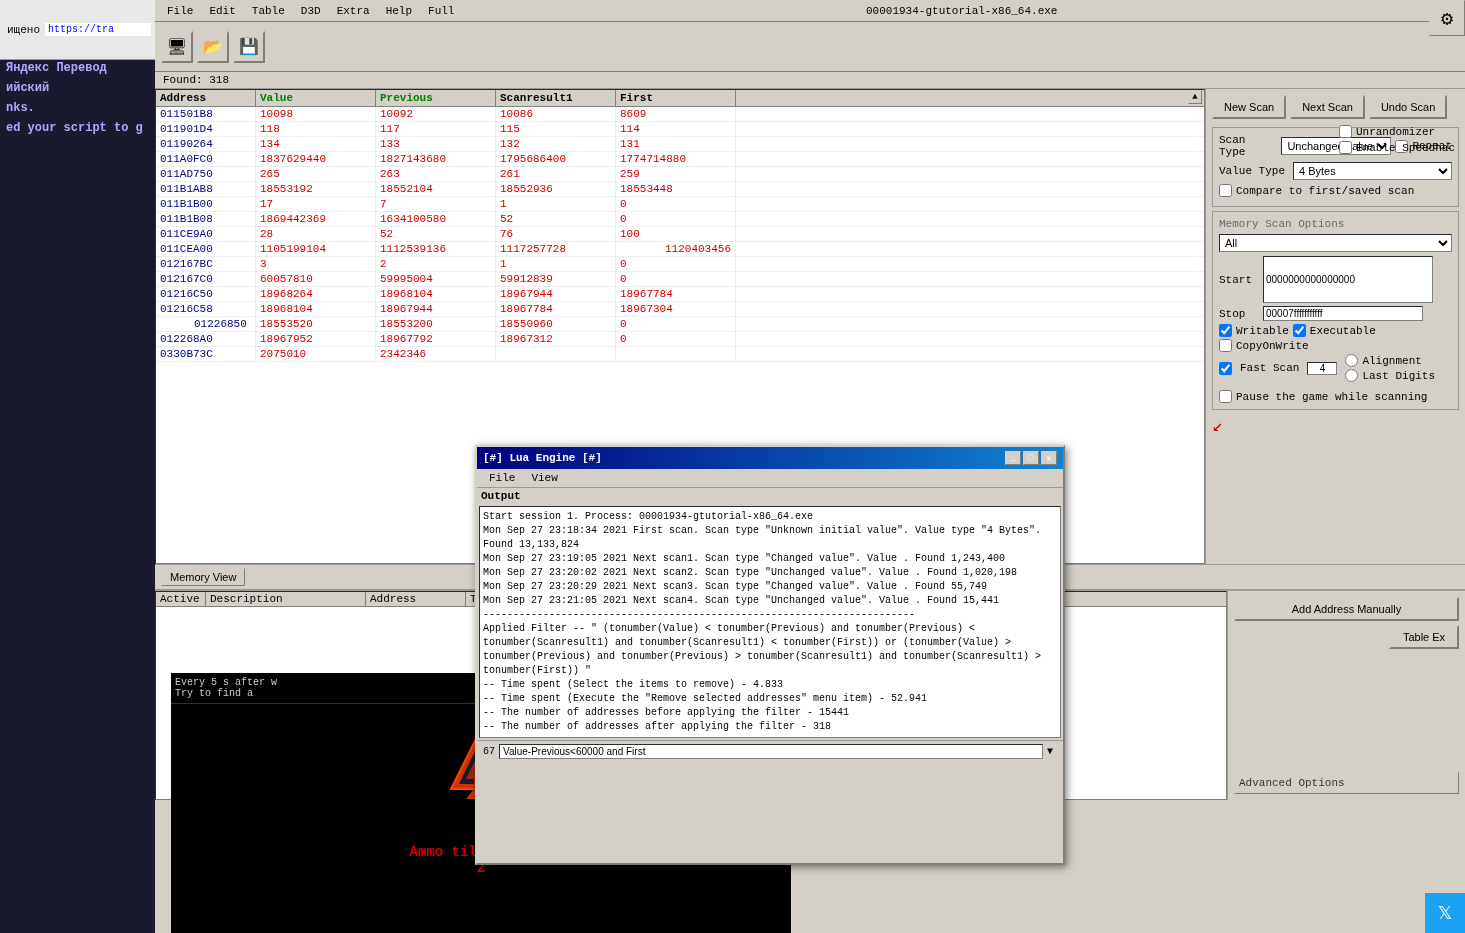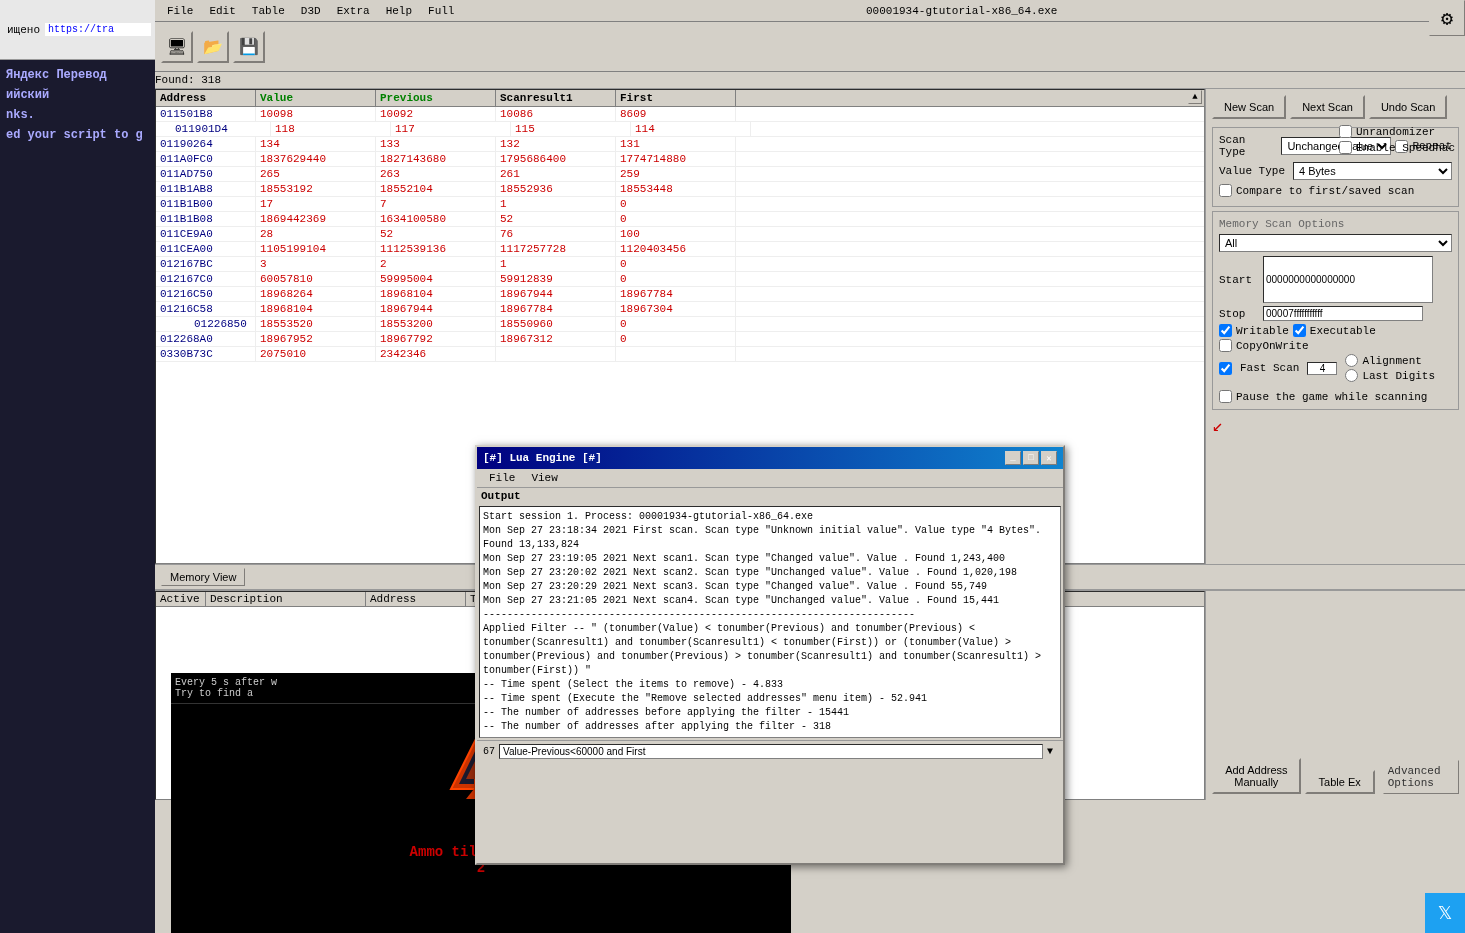--- a/index.html
+++ b/index.html
@@ -13,21 +13,21 @@
     .left-panel { position: absolute; top: 0; left: 0; width: 155px; height: 933px; background: #1a1a2e; z-index: 1; }
     .left-top { background: #e8e8e8; height: 60px; display: flex; align-items: center; padding: 4px; border-bottom: 1px solid #999; }
 
     
     .ce-window { position: absolute; top: 0; left: 155px; width: 1310px; height: 933px; background: #d4d0c8; }
 
     
     .toolbar { display: flex; align-items: center; background: #d4d0c8; padding: 3px 6px; border-bottom: 1px solid #808080; height: 50px; gap: 4px; }
     .toolbar-icon { width: 32px; height: 32px; background: #d4d0c8; border: 2px outset #d4d0c8; display: flex; align-items: center; justify-content: center; cursor: pointer; font-size: 16px; }
 
-    .found-bar { background: #d4d0c8; padding: 2px 0; font-size: 11px; border-bottom: 1px solid #999; }
+    .found-bar { background: #d4d0c8; padding: 2px 8px; font-size: 11px; border-bottom: 1px solid #999; }
 
     
     .results-area { display: flex; height: 475px; }
 
     .results-table { flex: 1; background: white; border: 1px inset #808080; overflow-y: auto; }
     .table-header { display: flex; background: #d4d0c8; border-bottom: 1px solid #808080; position: sticky; top: 0; }
     .th { padding: 2px 4px; border-right: 1px solid #808080; font-weight: bold; font-size: 11px; min-width: 160px; cursor: pointer; user-select: none; }
     .th.addr { min-width: 100px; }
     .table-row { display: flex; border-bottom: 1px solid #eeeeee; }
     .td { padding: 1px 4px; border-right: 1px solid #eeeeee; font-size: 11px; min-width: 100px; color: #cc0000; }
@@ -58,21 +58,21 @@
     .pause-row { display: flex; align-items: center; gap: 4px; font-size: 11px; margin-top: 4px; }
 
     
     .bottom-area { display: flex; height: 210px; border-top: 1px solid #999; }
     .memory-view-btn { background: #d4d0c8; border: 1px outset #d4d0c8; padding: 2px 8px; font-size: 11px; cursor: pointer; }
 
     .address-list { flex: 1; background: white; border: 1px inset #808080; overflow: auto; }
     .addr-list-header { display: flex; background: #d4d0c8; border-bottom: 1px solid #808080; }
     .addr-th { padding: 1px 4px; border-right: 1px solid #808080; font-size: 11px; min-width: 50px; }
 
-    .right-bottom { width: 260px; border-left: 1px solid #999; padding: 6px; display: flex; flex-direction: row; gap: 4px; align-items: flex-end; }
+    .right-bottom { width: 238px; border-left: 1px solid #999; padding: 6px; display: flex; flex-direction: column; gap: 4px; }
     .add-addr-btn { background: #d4d0c8; border: 2px outset #d4d0c8; padding: 4px 8px; font-size: 11px; cursor: pointer; }
 
     .advanced-options { font-size: 11px; padding: 4px; color: #333; border: 1px outset #d4d0c8; cursor: pointer; }
 
     
     .game-area { position: absolute; bottom: 0; left: 16px; width: 620px; height: 260px; background: #000; overflow: hidden; }
     .game-text { color: #cc0000; font-size: 14px; font-weight: bold; text-align: center; padding-top: 40px; }
 
     
     .lua-window { position: absolute; top: 445px; left: 475px; width: 590px; height: 420px; background: #d4d0c8; border: 2px outset #d4d0c8; z-index: 100; box-shadow: 2px 2px 8px rgba(0,0,0,0.5); }
@@ -102,21 +102,21 @@
     .stop-input { width: 160px; font-size: 10px; border: 1px inset #808080; background: white; padding: 1px 2px; }
   </style>
 </head>
 <body>
 
 <div class="left-panel">
   <div class="left-top">
     <span style="font-size:11px; color:#000; background:#e8e8e8; padding:1px 3px;">ищено</span>
     <span style="font-size:10px; color:#00f; background:white; padding:1px 3px; margin-left:2px; flex:1;">https://tra</span>
   </div>
-  <div style="color:#aaaaff; padding:8px 6px; font-size:12px; font-weight:bold;">
+  <div style="color:#aaaaff; padding:1px 6px; font-size:12px; font-weight:bold;">
     <div style="margin-bottom:6px;">Яндекс Перевод</div>
     <div style="margin-bottom:6px;">ийский</div>
     <div style="margin-bottom:6px;">nks.</div>
     <div style="margin-bottom:6px;">ed your script to g</div>
   </div>
 </div>
 
 <div class="ce-window">
 
   <div class="menu-bar">
@@ -172,21 +172,21 @@
 
       <div id="table-body">
           <div class="table-row">
             <div class="td addr" style="min-width: 100px;">011501B8</div>
             <div class="td" style="min-width: 120px;">10098</div>
             <div class="td" style="min-width: 120px;">10092</div>
             <div class="td" style="min-width: 120px;">10086</div>
             <div class="td" style="min-width: 120px;">8609</div>
           </div>
           <div class="table-row">
-            <div class="td addr" style="min-width: 100px; margin-left: 15px;">011901D4</div>
+            <div class="td addr" style="min-width: 100px;">011901D4</div>
             <div class="td" style="min-width: 120px;">118</div>
             <div class="td" style="min-width: 120px;">117</div>
             <div class="td" style="min-width: 120px;">115</div>
             <div class="td" style="min-width: 120px;">114</div>
           </div>
           <div class="table-row">
             <div class="td addr" style="min-width: 100px;">01190264</div>
             <div class="td" style="min-width: 120px;">134</div>
             <div class="td" style="min-width: 120px;">133</div>
             <div class="td" style="min-width: 120px;">132</div>
@@ -232,21 +232,21 @@
             <div class="td" style="min-width: 120px;">28</div>
             <div class="td" style="min-width: 120px;">52</div>
             <div class="td" style="min-width: 120px;">76</div>
             <div class="td" style="min-width: 120px;">100</div>
           </div>
           <div class="table-row">
             <div class="td addr" style="min-width: 100px;">011CEA00</div>
             <div class="td" style="min-width: 120px;">1105199104</div>
             <div class="td" style="min-width: 120px;">1112539136</div>
             <div class="td" style="min-width: 120px;">1117257728</div>
-            <div class="td" style="min-width: 120px;">1120403456</div>
+            <div class="td" style="min-width: 120px; text-align: right;">1120403456</div>
           </div>
           <div class="table-row">
             <div class="td addr" style="min-width: 100px;">012167BC</div>
             <div class="td" style="min-width: 120px;">3</div>
             <div class="td" style="min-width: 120px;">2</div>
             <div class="td" style="min-width: 120px;">1</div>
             <div class="td" style="min-width: 120px;">0</div>
           </div>
           <div class="table-row">
             <div class="td addr" style="min-width: 100px;">012167C0</div>

